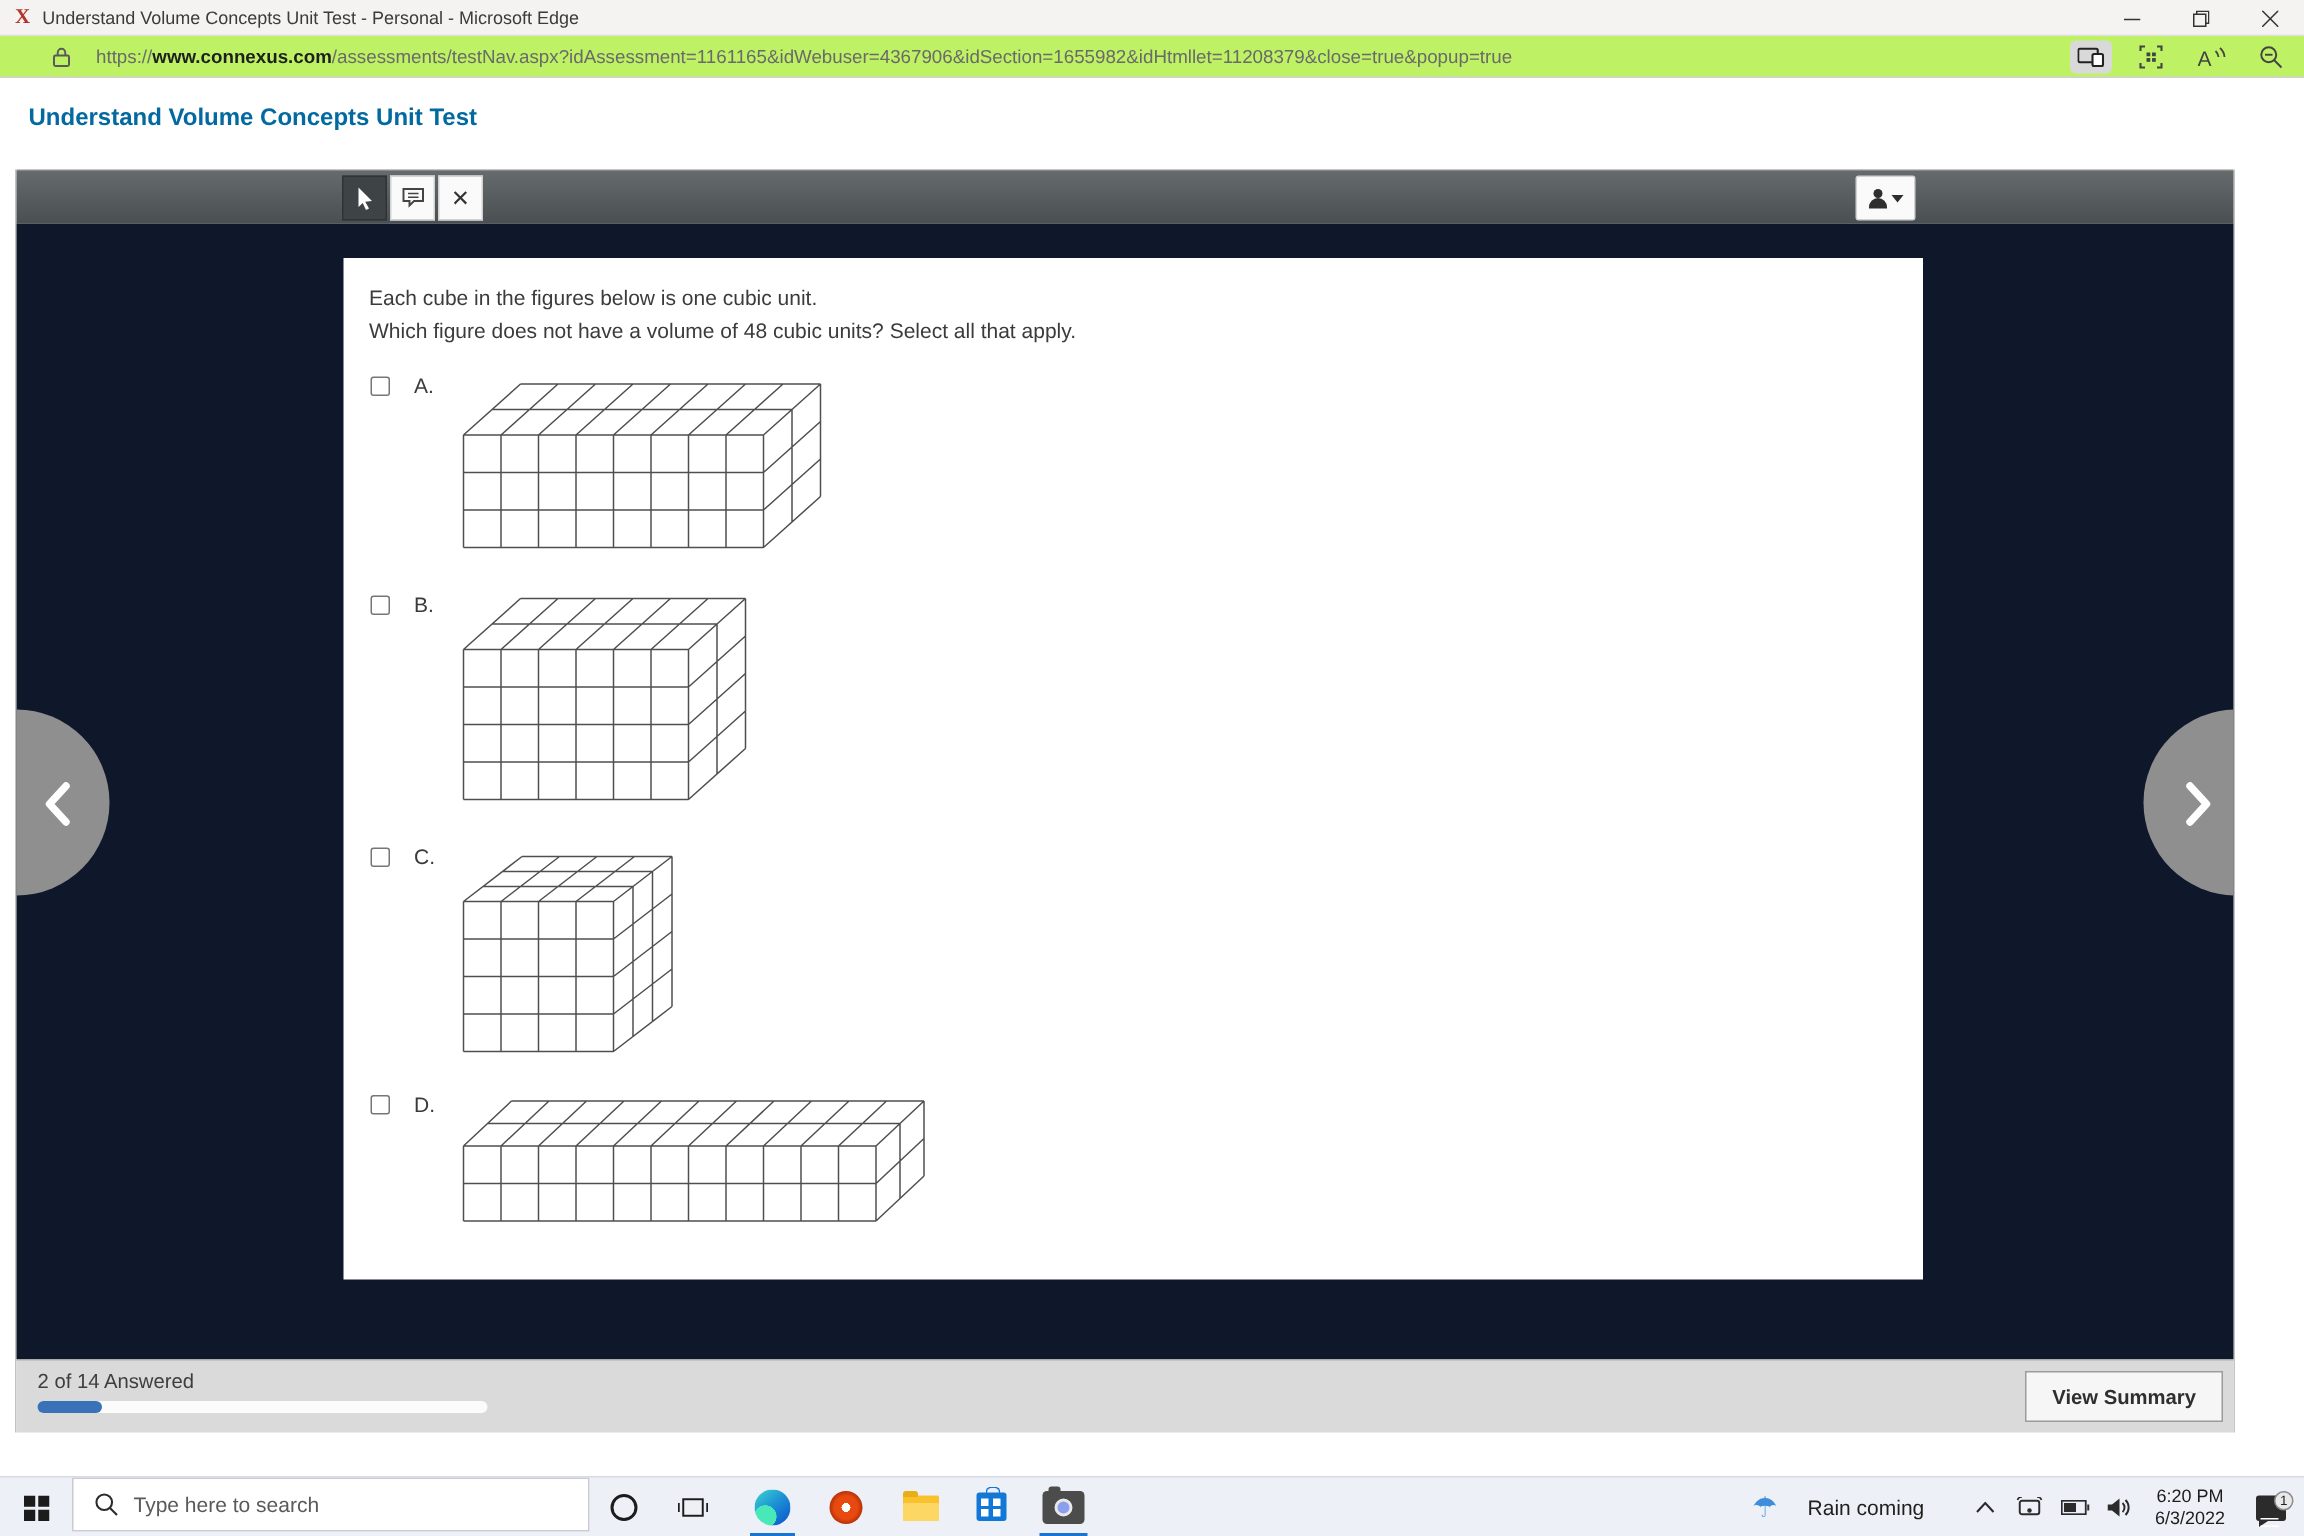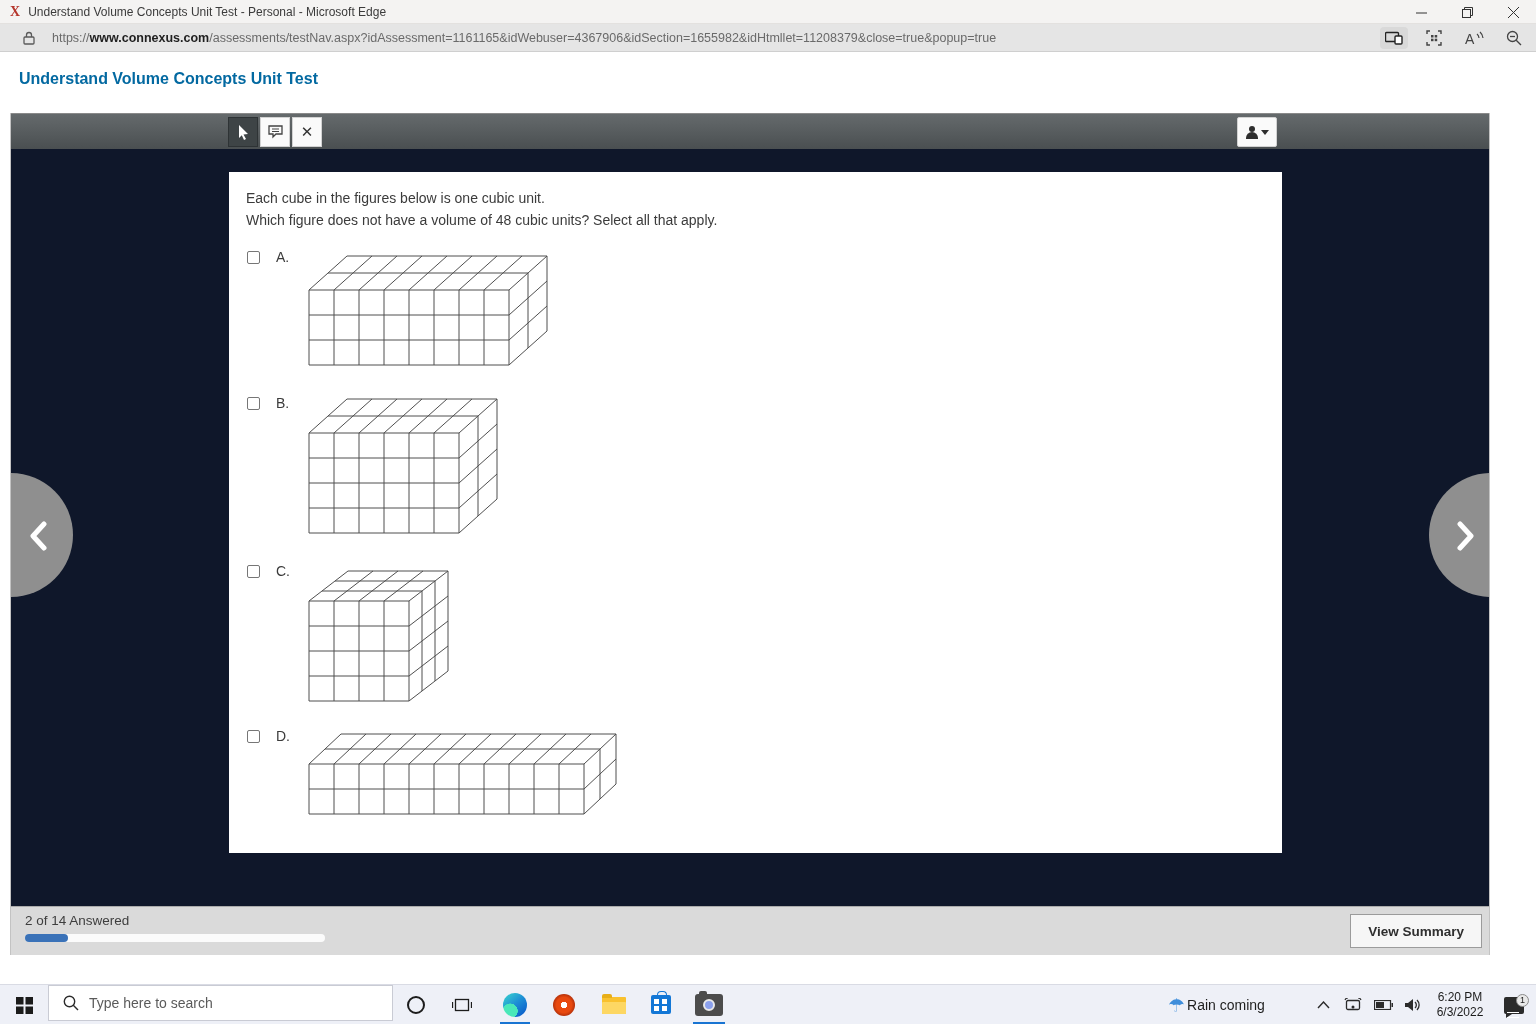--- a/index.html
+++ b/index.html
@@ -8,21 +8,21 @@
   .screen { position:relative; width:1536px; height:1024px; background:#fff; }
 
   
   .titlebar { position:absolute; left:0; top:0; width:1536px; height:24px; background:#f4f3f2; border-bottom:1px solid #e3e1df; display:flex; align-items:center; }
   .favicon { margin-left:10px; font-weight:bold; font-size:14px; color:#b5352c; font-family:"Liberation Serif", serif; line-height:1; }
   .tab-title { margin-left:8px; font-size:12px; color:#3b3b3b; }
   .win-controls { position:absolute; right:0; top:0; height:24px; display:flex; }
   .win-btn { width:46px; height:24px; display:flex; align-items:center; justify-content:center; color:#333; font-size:12px; }
 
   
-  .urlbar { position:absolute; left:0; top:24px; width:1536px; height:28px; background:#e5e5e5; border-bottom:1px solid #cfcfcf; display:flex; align-items:center; }
+  .urlbar { position:absolute; left:0; top:24px; width:1536px; height:28px; background:#bef264; border-bottom:1px solid #cfcfcf; display:flex; align-items:center;padding-left:12px; }
   .lock-wrap { margin-left:20px; width:18px; display:flex; justify-content:center; }
   .url-text { margin-left:14px; font-size:12.5px; color:#6a6a6a; white-space:nowrap; }
   .url-text .host { color:#1f1f1f; font-weight:bold; }
   .url-icons { position:absolute; right:8px; top:2px; height:24px; display:flex; align-items:center; gap:12px; }
   .url-icon { width:28px; height:22px; display:flex; align-items:center; justify-content:center; border-radius:4px; }
   .url-icon.active { background:#d9d9d9; }
 
   
   .page-title { position:absolute; left:19px; top:70px; font-size:16px; font-weight:bold; color:#0369a1; }
 
@@ -76,21 +76,21 @@
   .folder-ic::before { content:""; position:absolute; left:0; top:-3px; width:10px; height:4px; background:#e8ae18; border-radius:2px 2px 0 0; }
   .folder-ic::after { content:""; position:absolute; left:0; top:5px; width:24px; height:12px; background:#fdd763; border-radius:1px; }
   .store-ic { position:absolute; left:651px; top:10px; width:20px; height:19px; background:#1377d6; border-radius:2px; }
   .store-ic::before { content:""; position:absolute; left:6px; top:-4px; width:8px; height:6px; border:1.5px solid #1377d6; border-bottom:none; border-radius:4px 4px 0 0; }
   .store-ic .w { position:absolute; width:5px; height:5px; background:#fff; }
   .camera-ic { position:absolute; left:695px; top:9px; width:28px; height:22px; background:#4c4c4c; border-radius:3px; }
   .camera-ic::before { content:""; position:absolute; left:4px; top:-3px; width:8px; height:4px; background:#4c4c4c; border-radius:2px 2px 0 0; }
   .camera-ic .lens { position:absolute; left:8px; top:5px; width:12px; height:12px; background:#8ba0ec; border:2px solid #e8e8e8; border-radius:50%; }
   .weather { position:absolute; left:1168px; top:0; height:40px; display:flex; align-items:center; cursor:pointer; }
   .umbrella { font-size:19px; color:#3f8edb; }
-  .weather-label { margin-left:2px; font-size:14px; color:#1f1f1f;text-align:right; }
+  .weather-label { margin-left:20px; font-size:14px; color:#1f1f1f;text-align:right; }
   .tray { position:absolute; right:0; top:0; height:40px; display:flex; align-items:center; }
   .tray-ic { width:30px; display:flex; justify-content:center; cursor:pointer; }
   .clock { width:64px; text-align:center; font-size:12px; color:#1c1c1c; line-height:15px; cursor:pointer; }
   .notif { position:relative; width:44px; display:flex; justify-content:center; cursor:pointer; }
   .notif .bubble { width:20px; height:17px; background:#2b2b2b; border-radius:2px; position:relative; }
   .notif .bubble::after { content:""; position:absolute; left:2px; bottom:-4px; border-left:6px solid #2b2b2b; border-bottom:4px solid transparent; }
   .notif .lines { position:absolute; left:15px; top:15px; width:12px; height:6px; border-top:1.5px solid #fff; border-bottom:1.5px solid #fff; }
   .notif .badge { position:absolute; right:7px; bottom:7px; width:13px; height:13px; background:#e9e9e9; border:1px solid #8a8a8a; border-radius:50%; font-size:9px; color:#222; display:flex; align-items:center; justify-content:center; }
 </style>
 </head>

